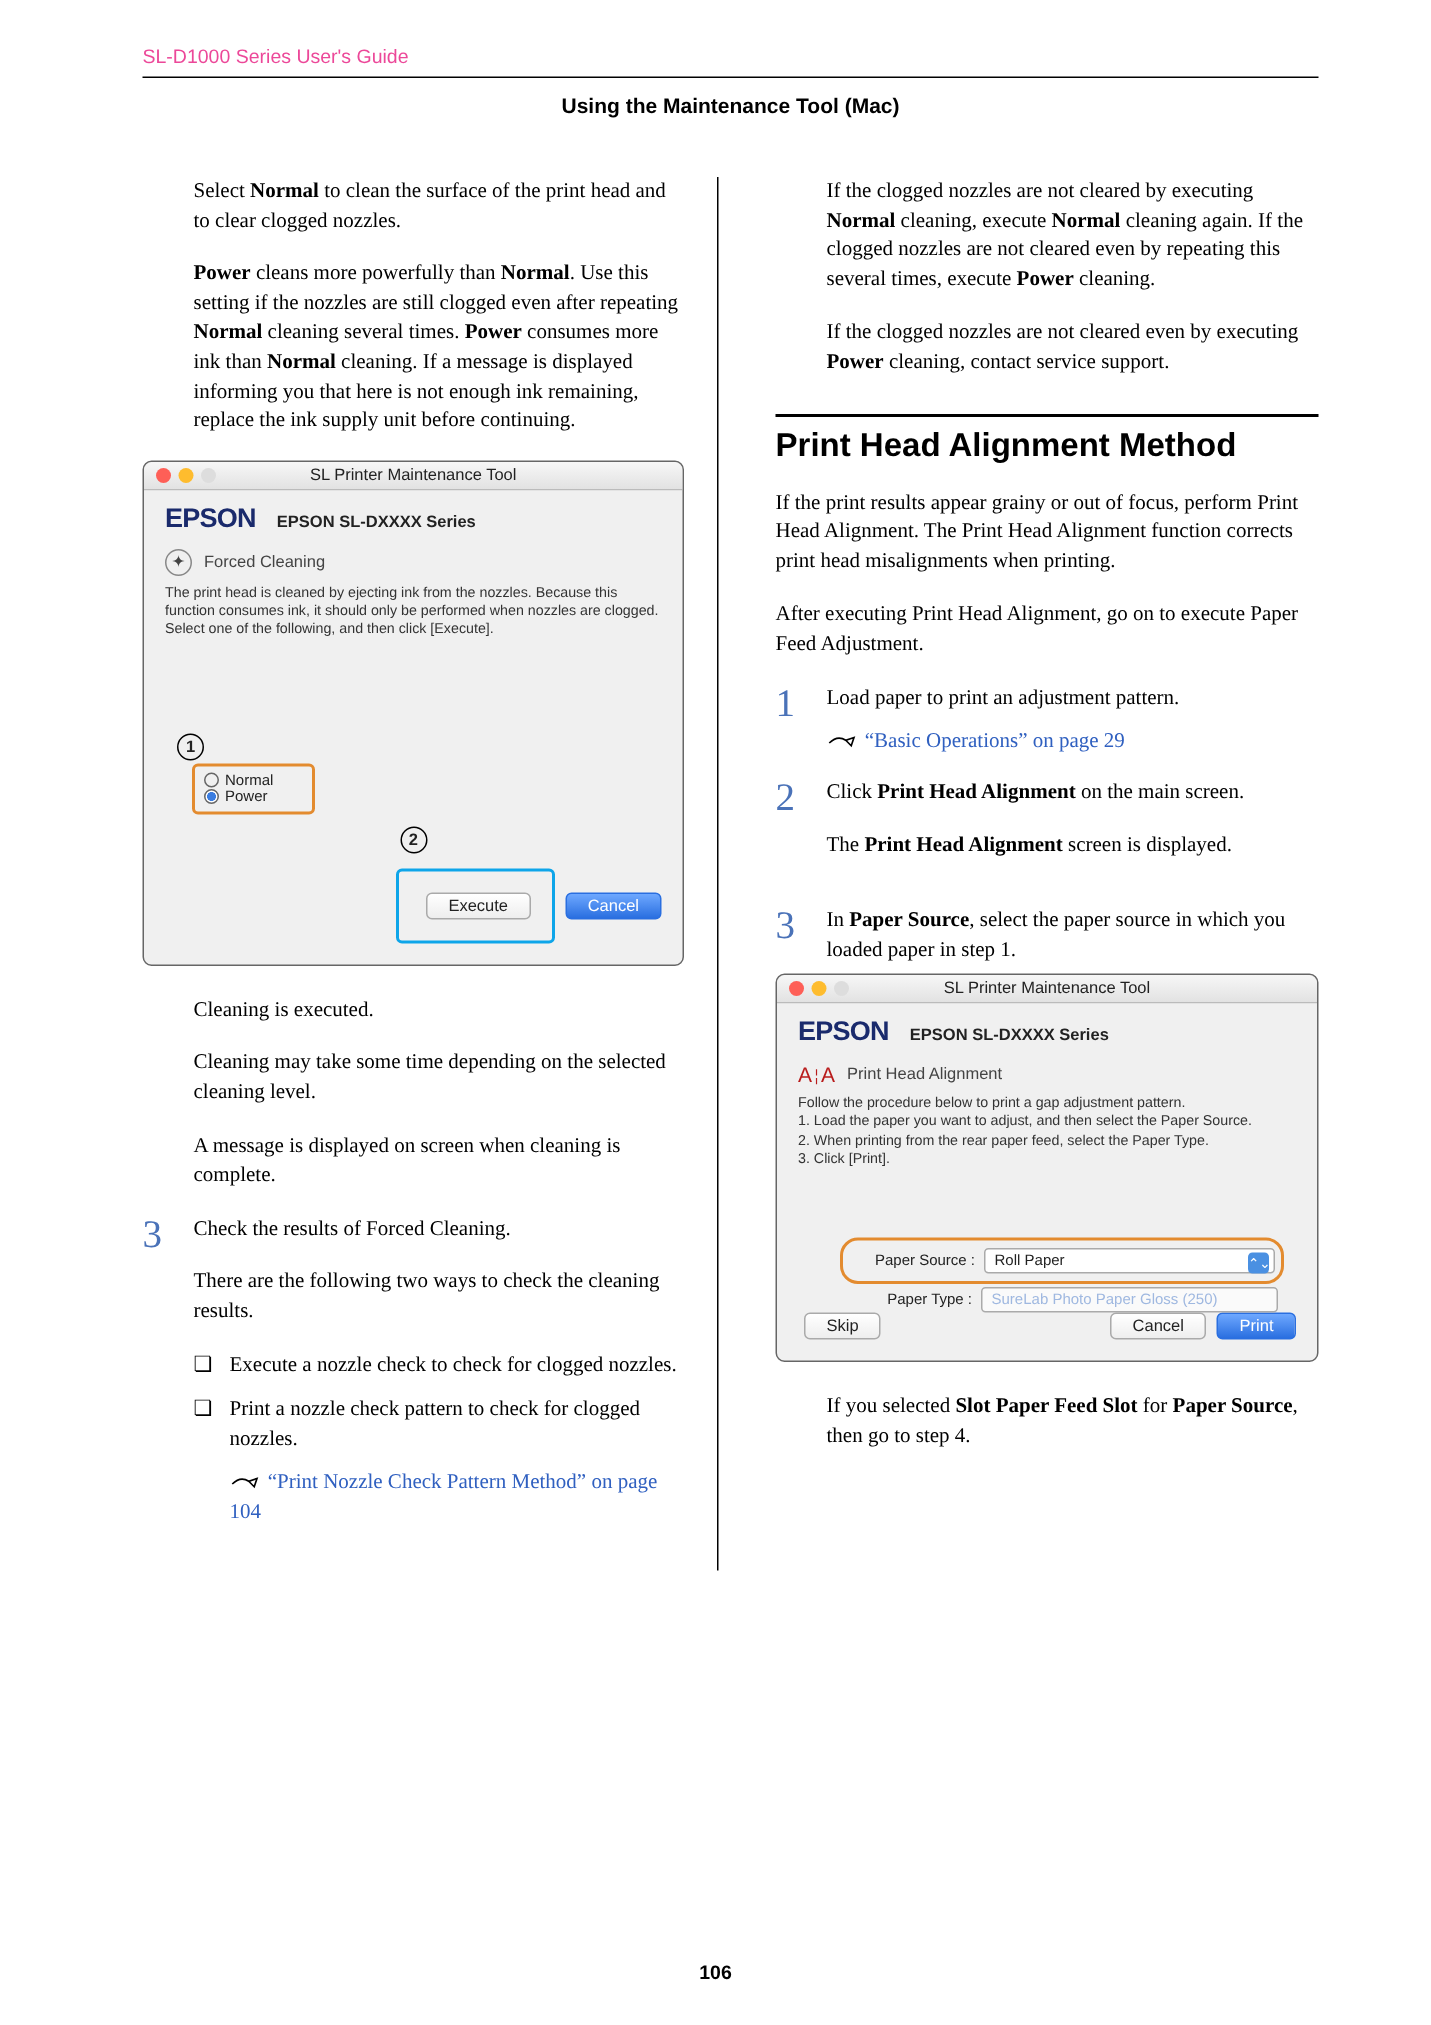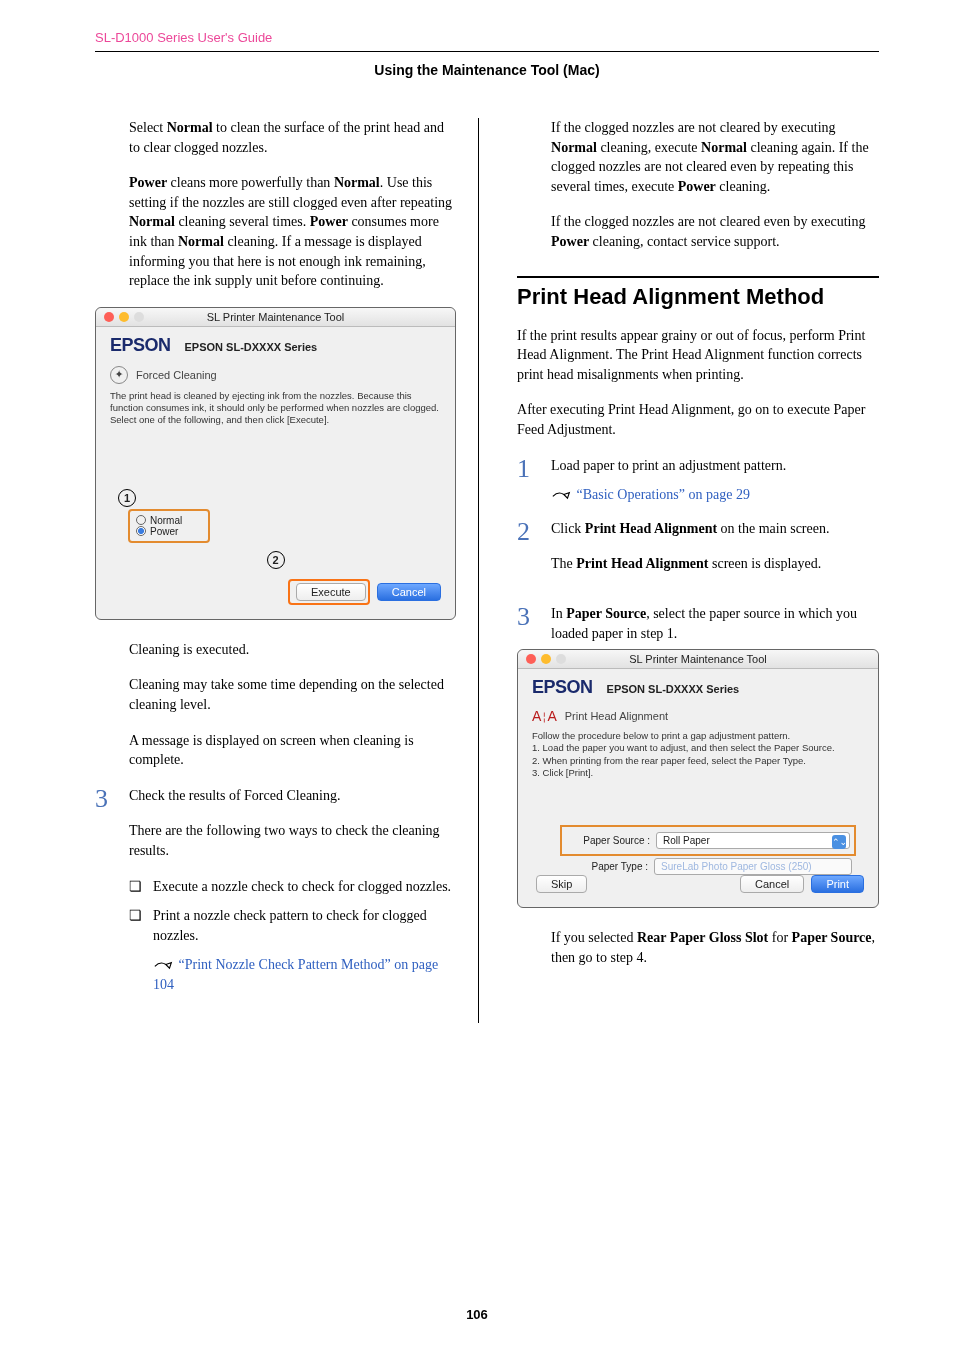--- a/index.html
+++ b/index.html
@@ -47,29 +47,29 @@
   .tool-ico { width: 18px; height: 18px; border: 1px solid #888; border-radius: 50%; display: inline-flex; align-items: center; justify-content: center; font-size: 11px; }
   .d-desc { font-size: 9.5px; color: #333; line-height: 1.3; margin-bottom: 60px; }
   .circ { display: inline-flex; width: 18px; height: 18px; border: 1px solid #000; border-radius: 50%; align-items: center; justify-content: center; font-family: Arial; font-weight: bold; font-size: 11px; margin: 2px; }
   .radio-box { border: 2px solid #e38b2f; border-radius: 4px; padding: 4px 26px 4px 6px; display: inline-block; margin-left: 18px; }
   .radio-line { display: flex; align-items: center; gap: 4px; font-size: 10px; }
   .radio-o { width: 10px; height: 10px; border: 1px solid #666; border-radius: 50%; display: inline-block; }
   .radio-f { width: 10px; height: 10px; border: 1px solid #666; border-radius: 50%; display: inline-block; background: radial-gradient(circle,#3b7de0 0 50%, #fff 55%); }
   .btn-area { text-align: right; margin-top: 12px; position: relative; }
   .d-btn { display: inline-block; border: 1px solid #aaa; border-radius: 4px; background: linear-gradient(#fff,#eee); padding: 2px 14px; font-size: 11px; margin-left: 4px; }
   .d-btn.primary { background: linear-gradient(#6ea8ff,#2a6fe0); color: #fff; border-color: #2a6fe0; }
-  .btn-wrap { border: 2px solid #f97316; border-radius: 4px; display: inline-block; padding: 2px; }
+  .btn-wrap { border: 2px solid #0ea5e9; border-radius: 4px; display: inline-block; padding: 14px; }
   .circ-center { display:block; text-align:center; margin: 6px 0 -4px 0; }
 
   .field-row { display: flex; align-items: center; font-size: 10px; margin: 2px 0; }
   .field-lab { width: 90px; text-align: right; padding-right: 6px; }
   .field-val { flex: 1; background: #fff; border: 1px solid #aaa; border-radius: 3px; padding: 2px 6px; position: relative; }
   .field-val.disabled { color: #9fb8e0; background: #fafafa; }
   .field-val .chev { position: absolute; right: 3px; top: 2px; background: #4a90e2; color: #fff; border-radius: 3px; width: 14px; height: 14px; font-size: 9px; text-align: center; line-height: 14px; }
-  .field-box { border: 2px solid #e38b2f; border-radius: 0; padding: 3px 4px; margin: 0 8px 2px 28px; }
+  .field-box { border: 2px solid #e38b2f; border-radius: 12px; padding: 3px 4px; margin: 0 8px 2px 28px; }
   .page-num { position: absolute; bottom: 28px; left: 0; right: 0; text-align: center; font-family: Arial, sans-serif; font-weight: bold; font-size: 13px; }
   .aa-ico { color: #b91c1c; font-weight: normal; font-family: Arial; font-size: 14px; }
 </style>
 </head>
 <body>
 
 <div class="header-line">SL-D1000 Series User's Guide</div>
 <hr class="hr">
 <div class="section-heading">Using the Maintenance Tool (Mac)</div>
 
@@ -222,18 +222,18 @@
           <span class="d-btn">Skip</span>
           <span>
             <span class="d-btn">Cancel</span>
             <span class="d-btn primary">Print</span>
           </span>
         </div>
       </div>
     </div>
 
     <div class="indent-block">
-      <div class="para">If you selected <b>Rear Paper Gloss Slot</b> for <b>Paper Source</b>, then go to step 4.</div>
+      <div class="para">If you selected <b>Slot Paper Feed Slot</b> for <b>Paper Source</b>, then go to step 4.</div>
     </div>
   </div>
 </div>
 
 <div class="page-num">106</div>
 
 </body></html>

